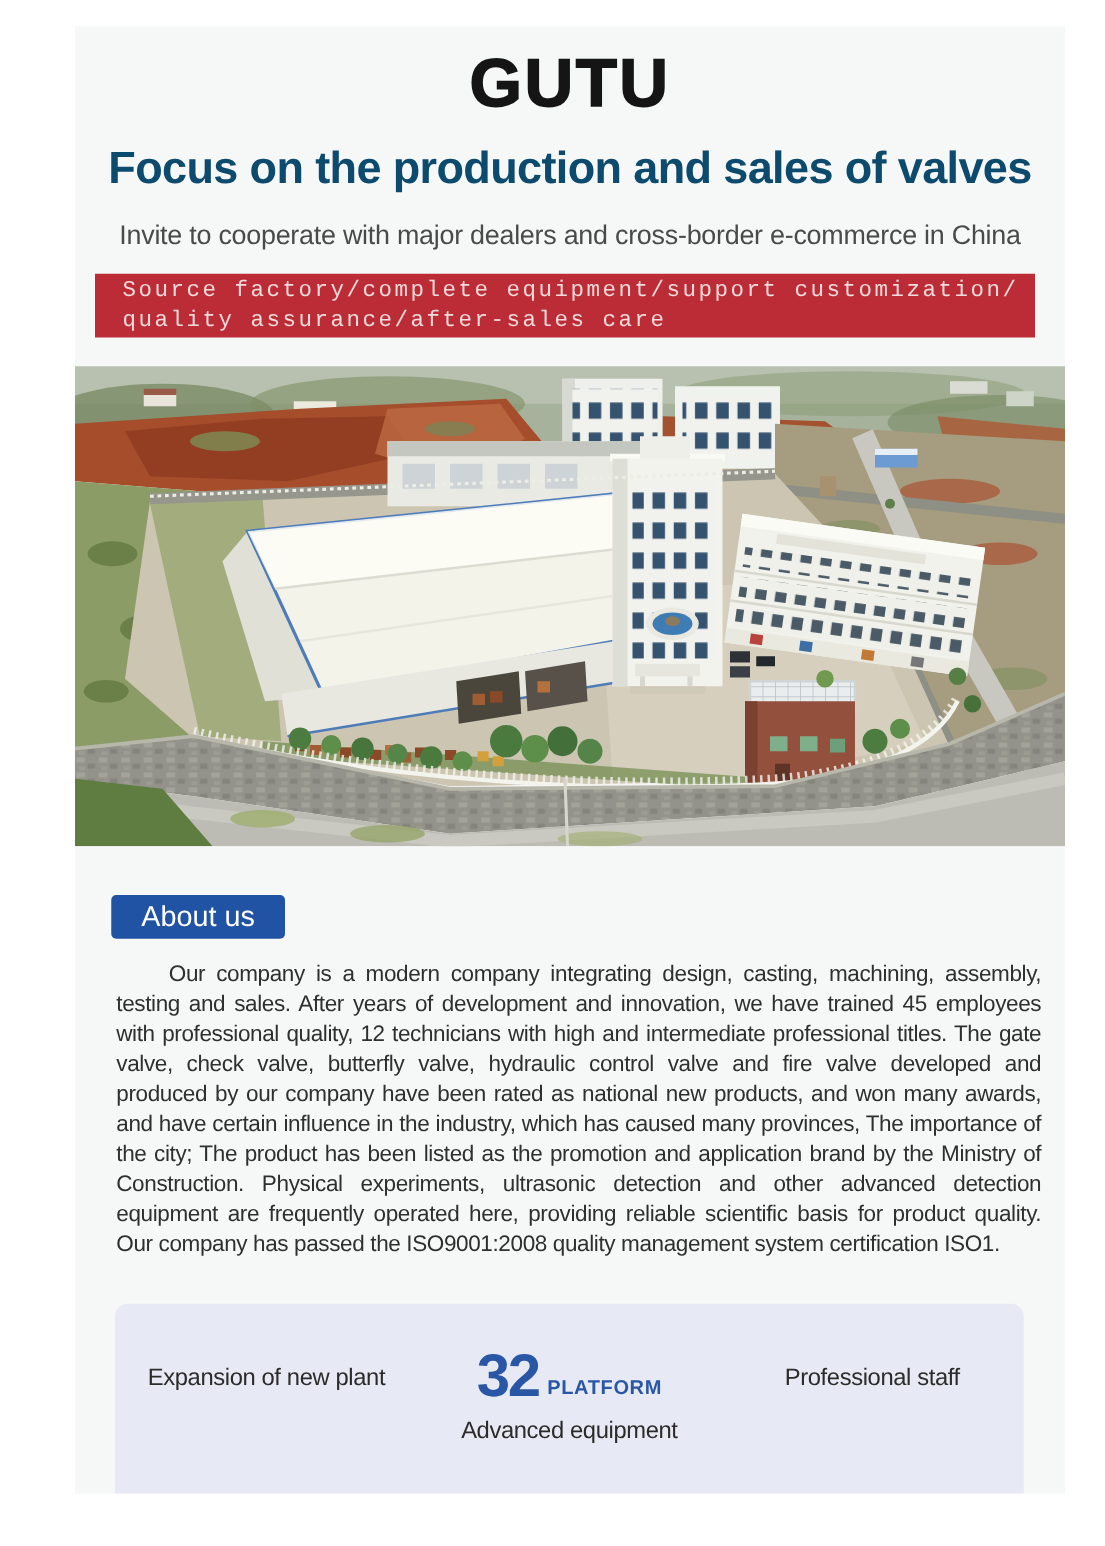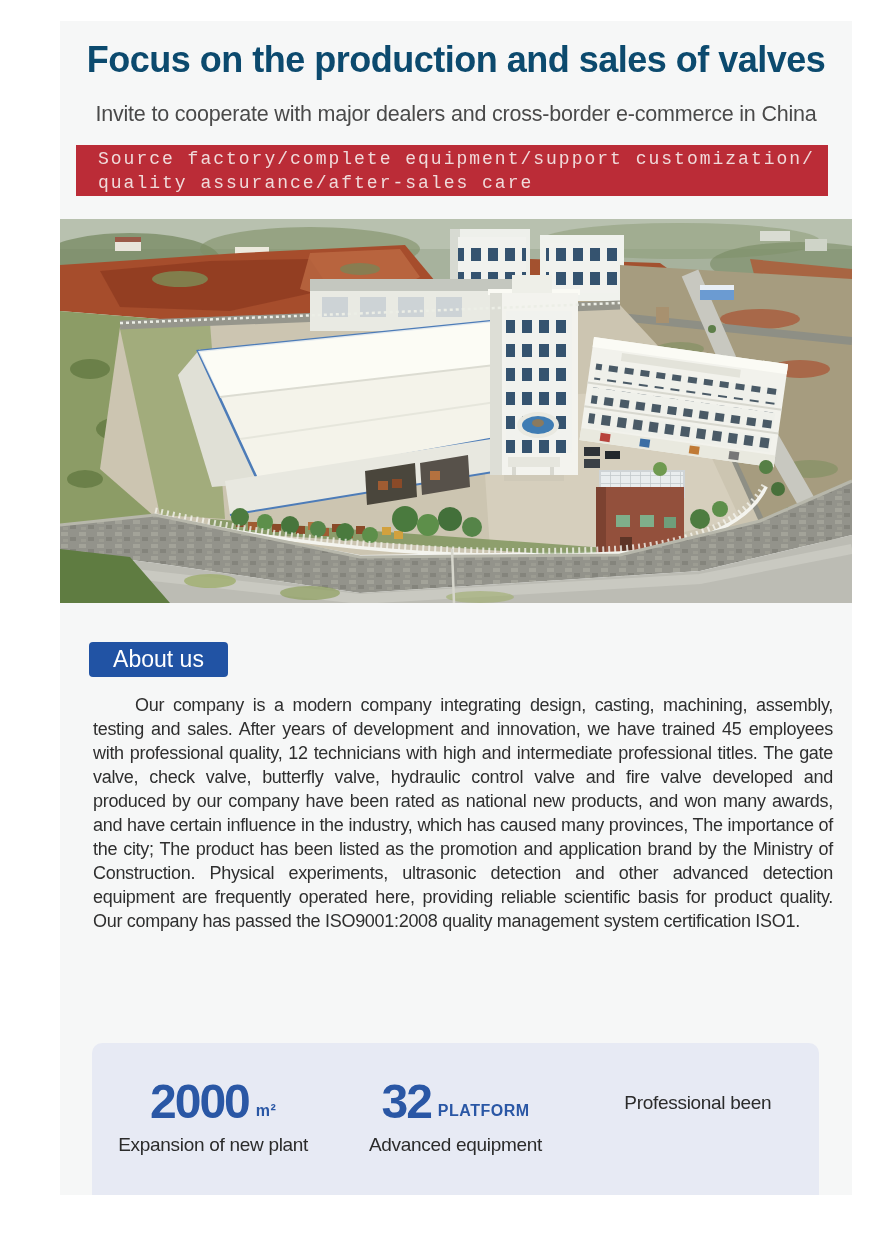--- a/index.html
+++ b/index.html
@@ -70,20 +70,21 @@
   .stat-value-row{display:flex;align-items:flex-end;color:#2a57a5;}
   .stat-value{font-size:48px;line-height:42px;font-weight:bold;letter-spacing:-2px;}
   .stat-unit{font-size:16px;font-weight:bold;margin:0 0 3px 7px;letter-spacing:0.5px;}
   .stat-label{margin-top:11px;font-size:19px;color:#2b2b2b;letter-spacing:-0.3px;}
 </style>
 </head>
 <body>
 
 <div class="card">
 
+  <h1 class="brand">GUTU</h1>
   <h2 class="headline">Focus on the production and sales of valves</h2>
   <p class="subheadline">Invite to cooperate with major dealers and cross-border e-commerce in China</p>
 
   <div class="banner">
     <div>Source factory/complete equipment/support customization/</div>
     <div>quality assurance/after-sales care</div>
   </div>
 
   <div class="photo">
     <svg width="792" height="384" viewBox="0 0 792 384" xmlns="http://www.w3.org/2000/svg">
@@ -299,31 +300,27 @@
   </div>
 
   <div class="about-badge">
     <span>About us</span>
   </div>
 
   <p class="about-text">Our company is a modern company integrating design, casting, machining, assembly, testing and sales. After years of development and innovation, we have trained 45 employees with professional quality, 12 technicians with high and intermediate professional titles. The gate valve, check valve, butterfly valve, hydraulic control valve and fire valve developed and produced by our company have been rated as national new products, and won many awards, and have certain influence in the industry, which has caused many provinces, The importance of the city; The product has been listed as the promotion and application brand by the Ministry of Construction. Physical experiments, ultrasonic detection and other advanced detection equipment are frequently operated here, providing reliable scientific basis for product quality. Our company has passed the ISO9001:2008 quality management system certification ISO1.</p>
 
   <div class="stats-panel">
     <div class="stat">
-      <div class="stat-value-row">
-        <span class="stat-value">2000</span>
-        <span class="stat-unit">m²</span>
-      </div>
       <div class="stat-label">Expansion of new plant</div>
     </div>
     <div class="stat">
       <div class="stat-value-row">
         <span class="stat-value">32</span>
         <span class="stat-unit">PLATFORM</span>
       </div>
       <div class="stat-label">Advanced equipment</div>
     </div>
     <div class="stat">
-      <div class="stat-label">Professional been</div>
+      <div class="stat-label">Professional staff</div>
     </div>
   </div>
 
 </div>
 
 </body></html>

